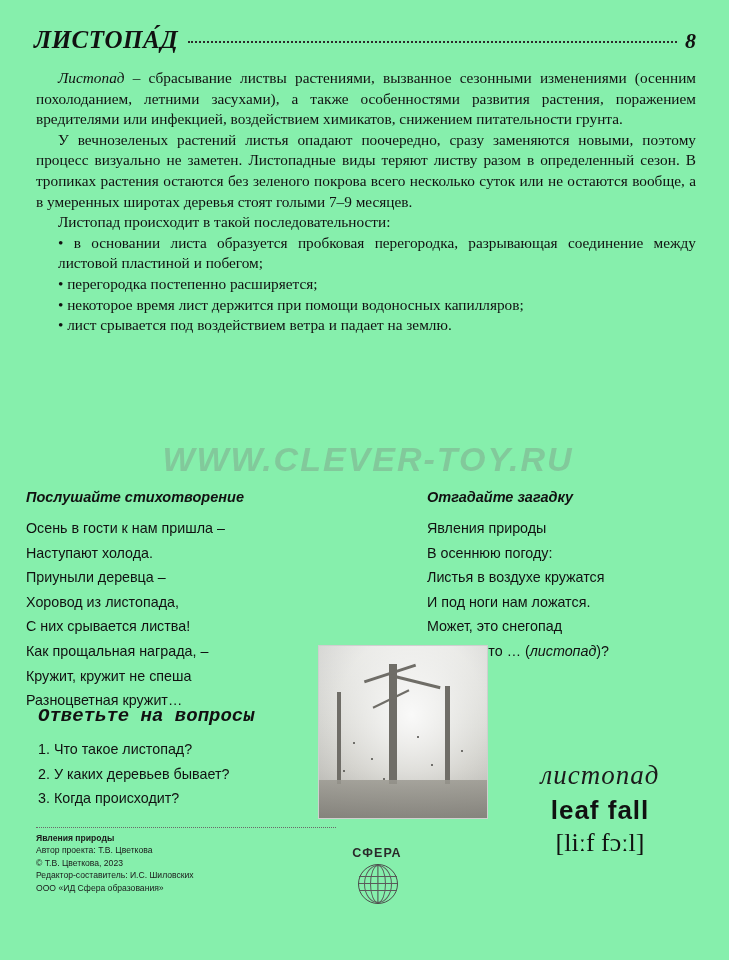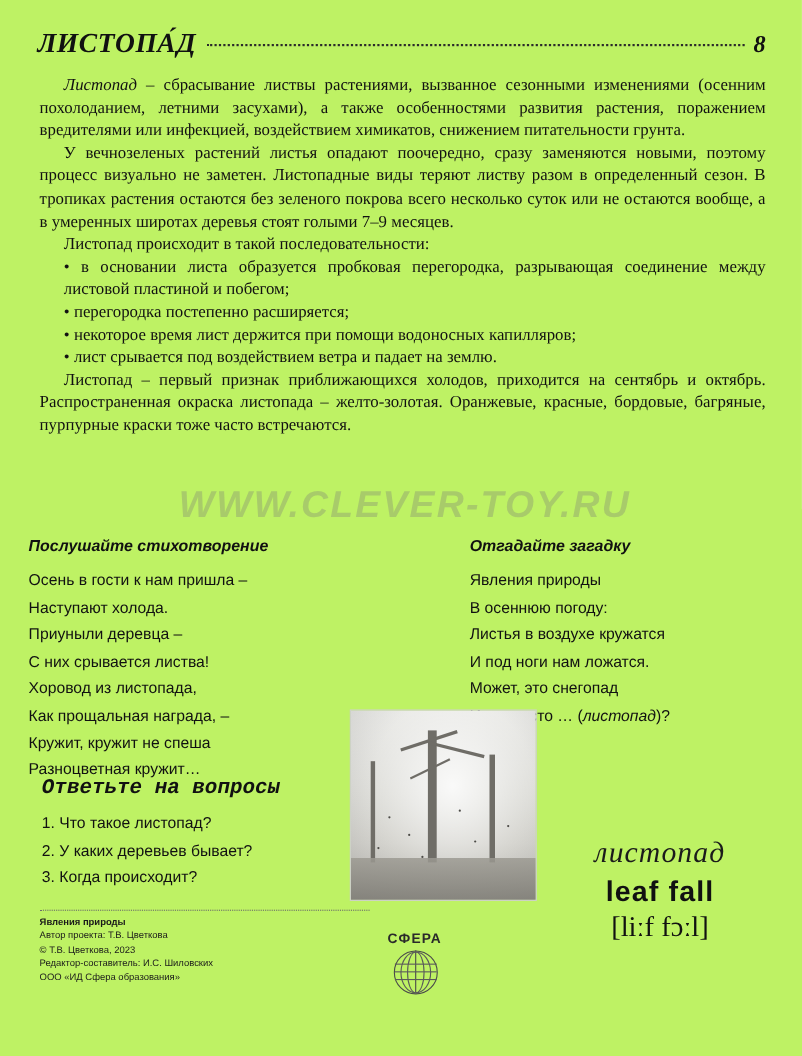--- a/index.html
+++ b/index.html
@@ -13,21 +13,21 @@
     position: relative;
     font-family: "Liberation Serif", serif;
     color: #111;
     overflow: hidden;
   }
   .page {
     position: absolute;
     left: 0; top: 0;
     width: 729px;
     height: 960px;
-    background: #bef264;
+    background: #86efac;
   }
 
   
   .title-row {
     position: absolute;
     left: 34px;
     top: 26px;
     width: 662px;
     height: 34px;
     display: flex;
@@ -296,32 +296,31 @@
   </div>
 
   <div class="body-text">
     <p><span class="ital">Листопад</span><span> – сбрасывание листвы растениями, вызванное сезонными изменениями (осенним похолоданием, летними засухами), а также особенностями развития растения, поражением вредителями или инфекцией, воздействием химикатов, снижением питательности грунта.</span></p>
     <p>У вечнозеленых растений листья опадают поочередно, сразу заменяются новыми, поэтому процесс визуально не заметен. Листопадные виды теряют листву разом в определенный сезон. В тропиках растения остаются без зеленого покрова всего несколько суток или не остаются вообще, а в умеренных широтах деревья стоят голыми 7–9 месяцев.</p>
     <p>Листопад происходит в такой последовательности:</p>
     <p class="bullet">• в основании листа образуется пробковая перегородка, разрывающая соединение между листовой пластиной и побегом;</p>
     <p class="bullet">• перегородка постепенно расширяется;</p>
     <p class="bullet">• некоторое время лист держится при помощи водоносных капилляров;</p>
     <p class="bullet">• лист срывается под воздействием ветра и падает на землю.</p>
-    <p>Листопад – первый признак приближающихся холодов, приходится на сентябрь и октябрь. Распространенная окраска листопада – желто-золотая. Оранжевые, красные, бордовые, багряные, пурпурные краски тоже часто встречаются.</p>
   </div>
 
   <div class="watermark">WWW.CLEVER-TOY.RU</div>
 
   <div class="col-left">
     <div class="sub-head">Послушайте стихотворение</div>
     <div class="poem-line">Осень в гости к нам пришла –</div>
     <div class="poem-line">Наступают холода.</div>
     <div class="poem-line">Приуныли деревца –</div>
+    <div class="poem-line">Хоровод из листопада,</div>
     <div class="poem-line">С них срывается листва!</div>
-    <div class="poem-line">Хоровод из листопада,</div>
     <div class="poem-line">Как прощальная награда, –</div>
     <div class="poem-line">Кружит, кружит не спеша</div>
     <div class="poem-line">Разноцветная кружит…</div>
   </div>
 
   <div class="col-right">
     <div class="sub-head">Отгадайте загадку</div>
     <div class="riddle-line">Явления природы</div>
     <div class="riddle-line">В осеннюю погоду:</div>
     <div class="riddle-line">Листья в воздухе кружатся</div>

